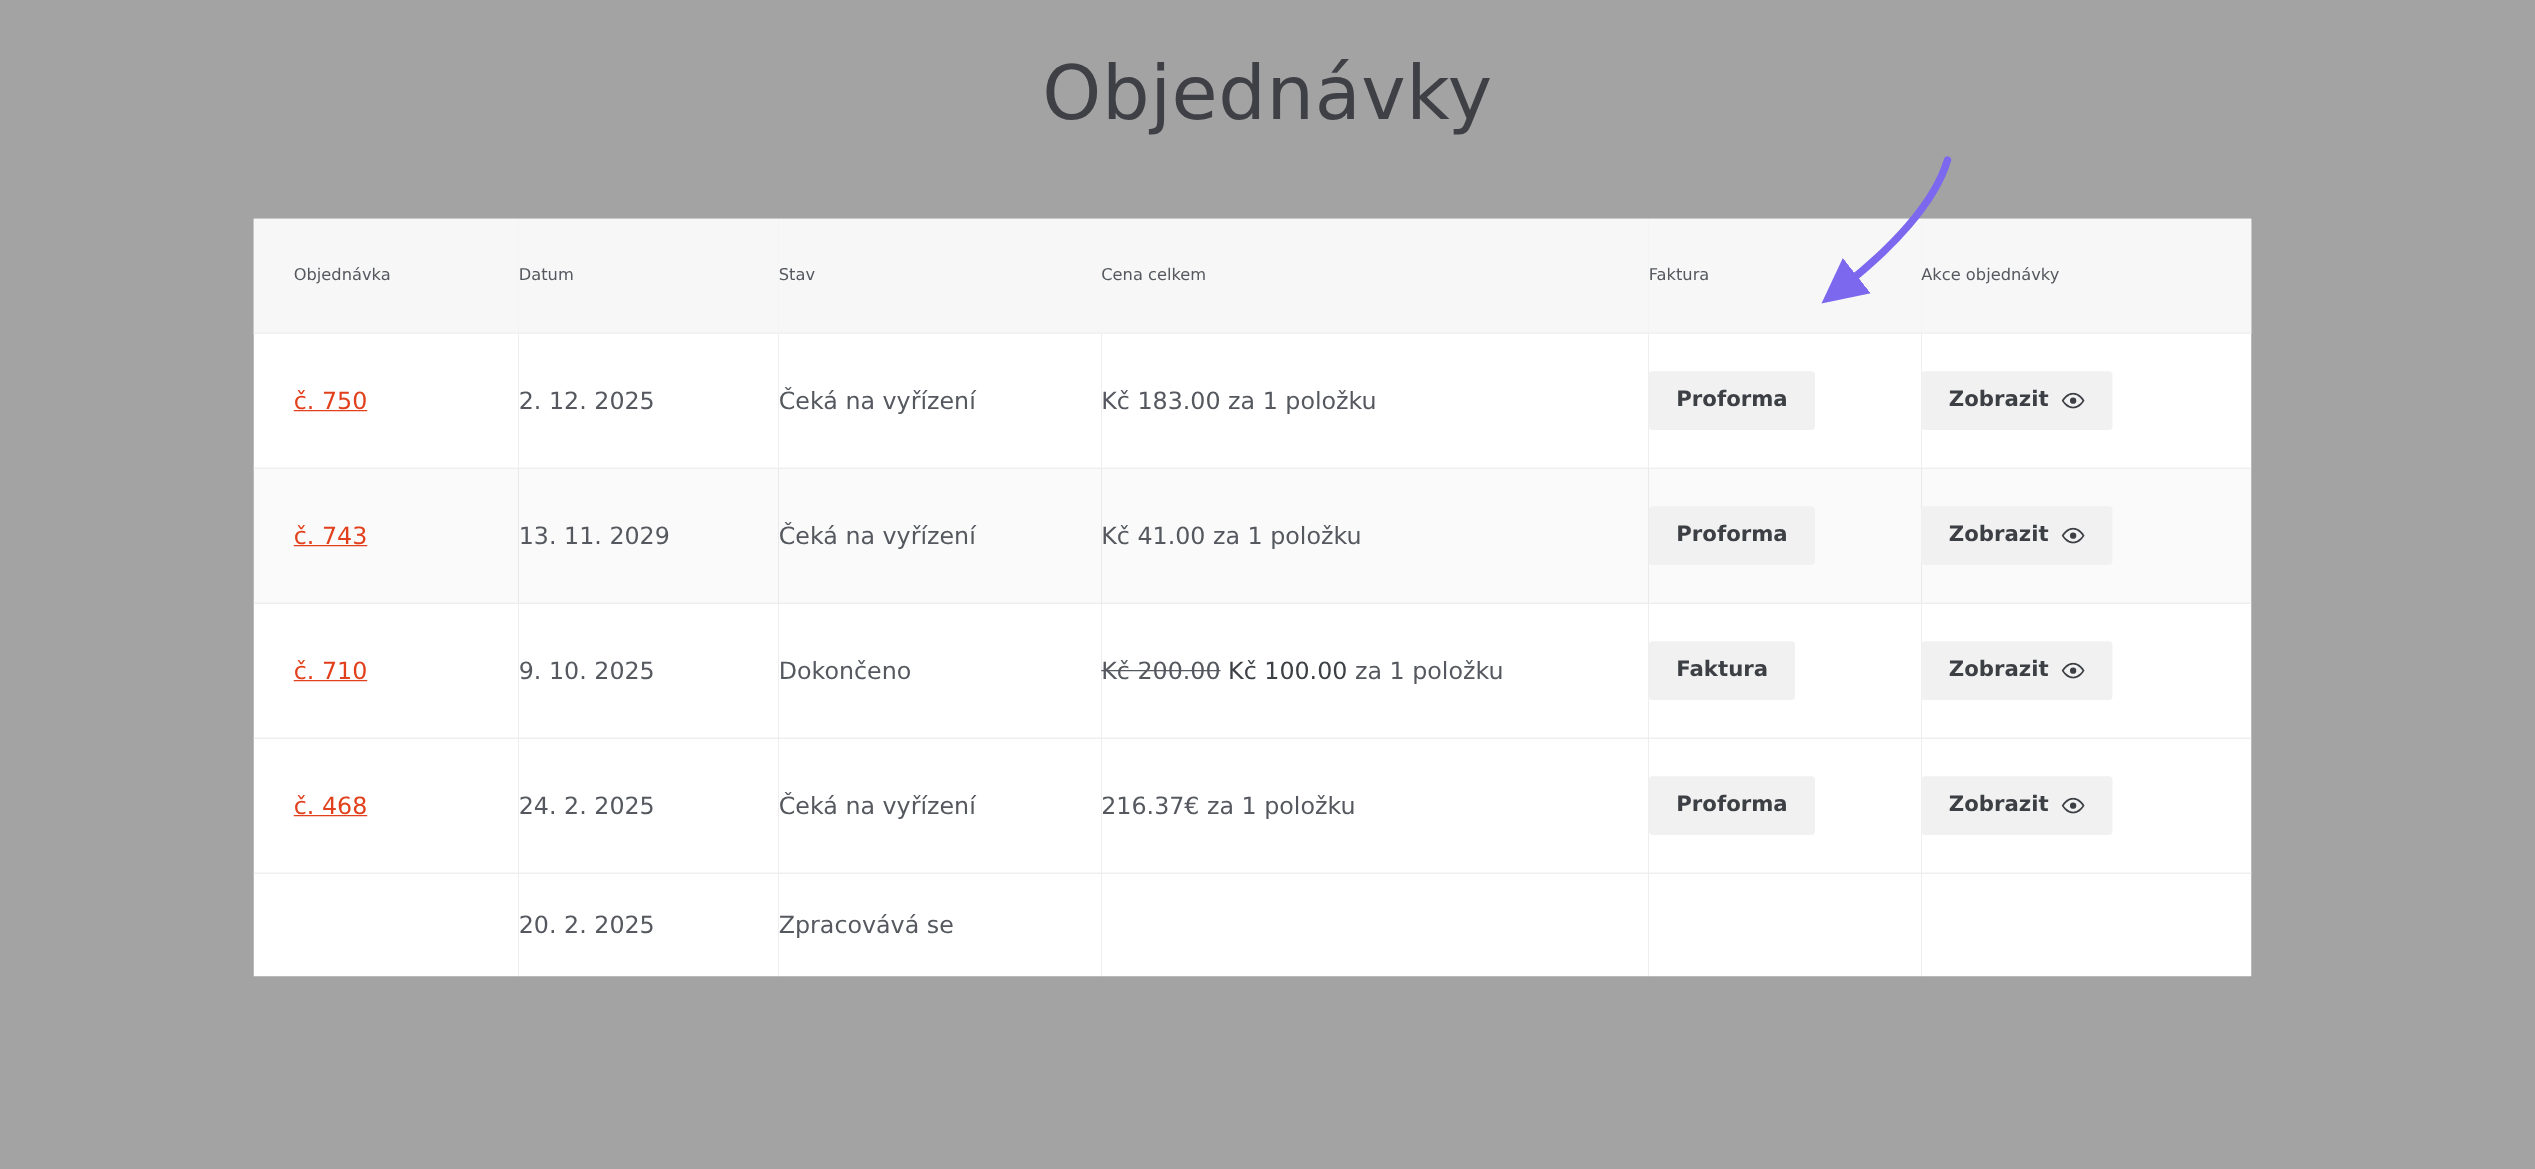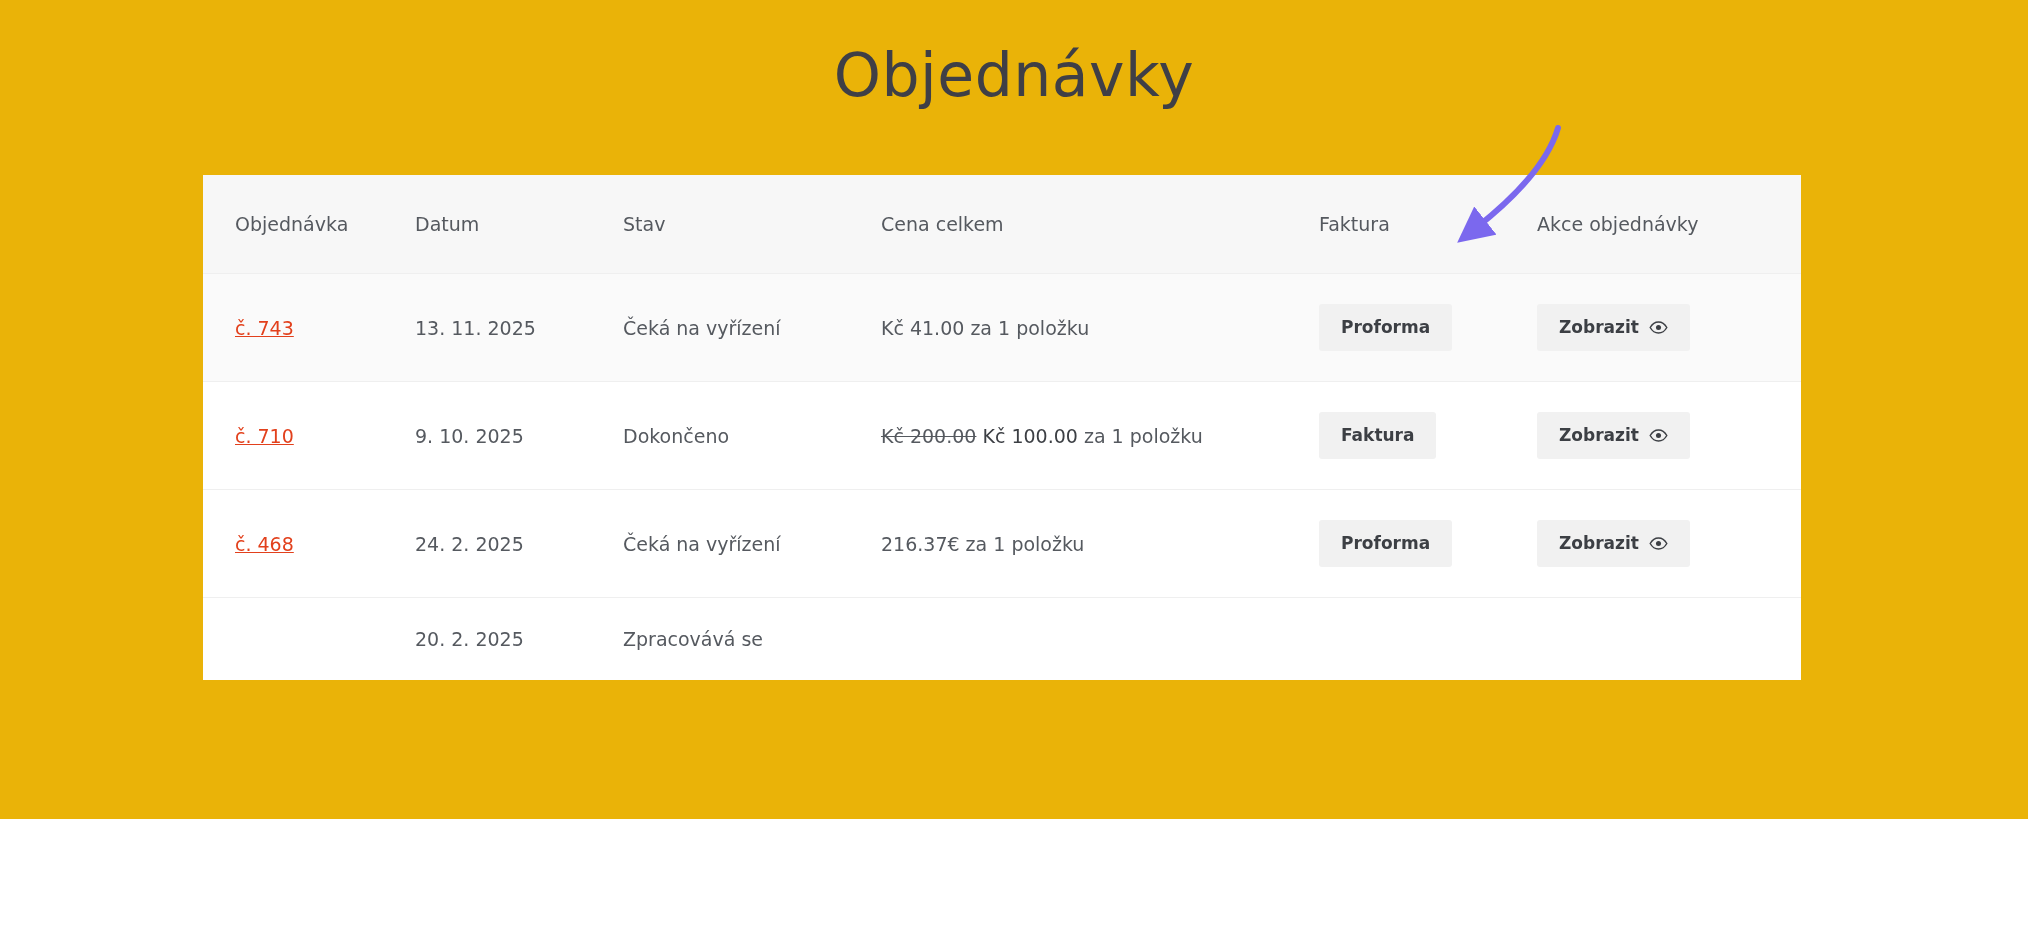--- a/index.html
+++ b/index.html
@@ -7,23 +7,23 @@
     margin: 0;
     padding: 0;
     width: 2028px;
     height: 935px;
     background: #ffffff;
     font-family: "DejaVu Sans", "Liberation Sans", sans-serif;
   }
   .page {
     position: relative;
     width: 2028px;
-    height: 819px;
+    height: 935px;
     overflow: hidden;
-    background: #eab308;
+    background: #a3a3a3;
   }
   .page-title {
     text-align: center;
     font-weight: 400;
     font-size: 60px;
     color: #3f3f46;
     letter-spacing: 0.5px;
     margin: 0;
     padding-top: 40px;
     font-family: "DejaVu Sans", "Liberation Sans", sans-serif;
@@ -38,21 +38,21 @@
     width: 100%;
     border-collapse: collapse;
     table-layout: fixed;
   }
   table.orders thead tr {
     background: #f7f7f7;
   }
   table.orders thead th {
     text-align: left;
     font-weight: 400;
-    font-size: 19px;
+    font-size: 13px;
     color: #55595f;
     padding: 38px 0 38px 0;
     border: none;
     background: #f7f7f7;
   }
   table.orders tbody tr {
     background: #ffffff;
   }
   table.orders tbody tr.alt {
     background: #fafafa;
@@ -133,23 +133,37 @@
         <tr>
           <th class="col-order">Objednávka</th>
           <th class="col-date">Datum</th>
           <th class="col-status">Stav</th>
           <th class="col-total">Cena celkem</th>
           <th class="col-invoice">Faktura</th>
           <th class="col-actions">Akce objednávky</th>
         </tr>
       </thead>
       <tbody id="orders-body">
+          <tr>
+            <td class="col-order"><a class="order-link" href="#">č. 750</a></td>
+            <td class="col-date">2. 12. 2025</td>
+            <td class="col-status">Čeká na vyřízení</td>
+            <td class="col-total"><span>Kč 183.00 za 1 položku</span></td>
+            <td class="col-invoice"><button class="btn">Proforma</button></td>
+            <td class="col-actions"><button class="btn">
+                <span>Zobrazit</span>
+                <svg class="eye" viewBox="0 0 24 16">
+                  <path d="M12 1C5.5 1 1.5 8 1.5 8S5.5 15 12 15s10.5-7 10.5-7S18.5 1 12 1z" fill="none" stroke="#3c3f44" stroke-width="1.8"></path>
+                  <circle cx="12" cy="8" r="3.2" fill="#3c3f44"></circle>
+                </svg>
+              </button></td>
+          </tr>
           <tr class="alt">
             <td class="col-order"><a class="order-link" href="#">č. 743</a></td>
-            <td class="col-date">13. 11. 2025</td>
+            <td class="col-date">13. 11. 2029</td>
             <td class="col-status">Čeká na vyřízení</td>
             <td class="col-total"><span>Kč 41.00 za 1 položku</span></td>
             <td class="col-invoice"><button class="btn">Proforma</button></td>
             <td class="col-actions"><button class="btn">
                 <span>Zobrazit</span>
                 <svg class="eye" viewBox="0 0 24 16">
                   <path d="M12 1C5.5 1 1.5 8 1.5 8S5.5 15 12 15s10.5-7 10.5-7S18.5 1 12 1z" fill="none" stroke="#3c3f44" stroke-width="1.8"></path>
                   <circle cx="12" cy="8" r="3.2" fill="#3c3f44"></circle>
                 </svg>
               </button></td>

